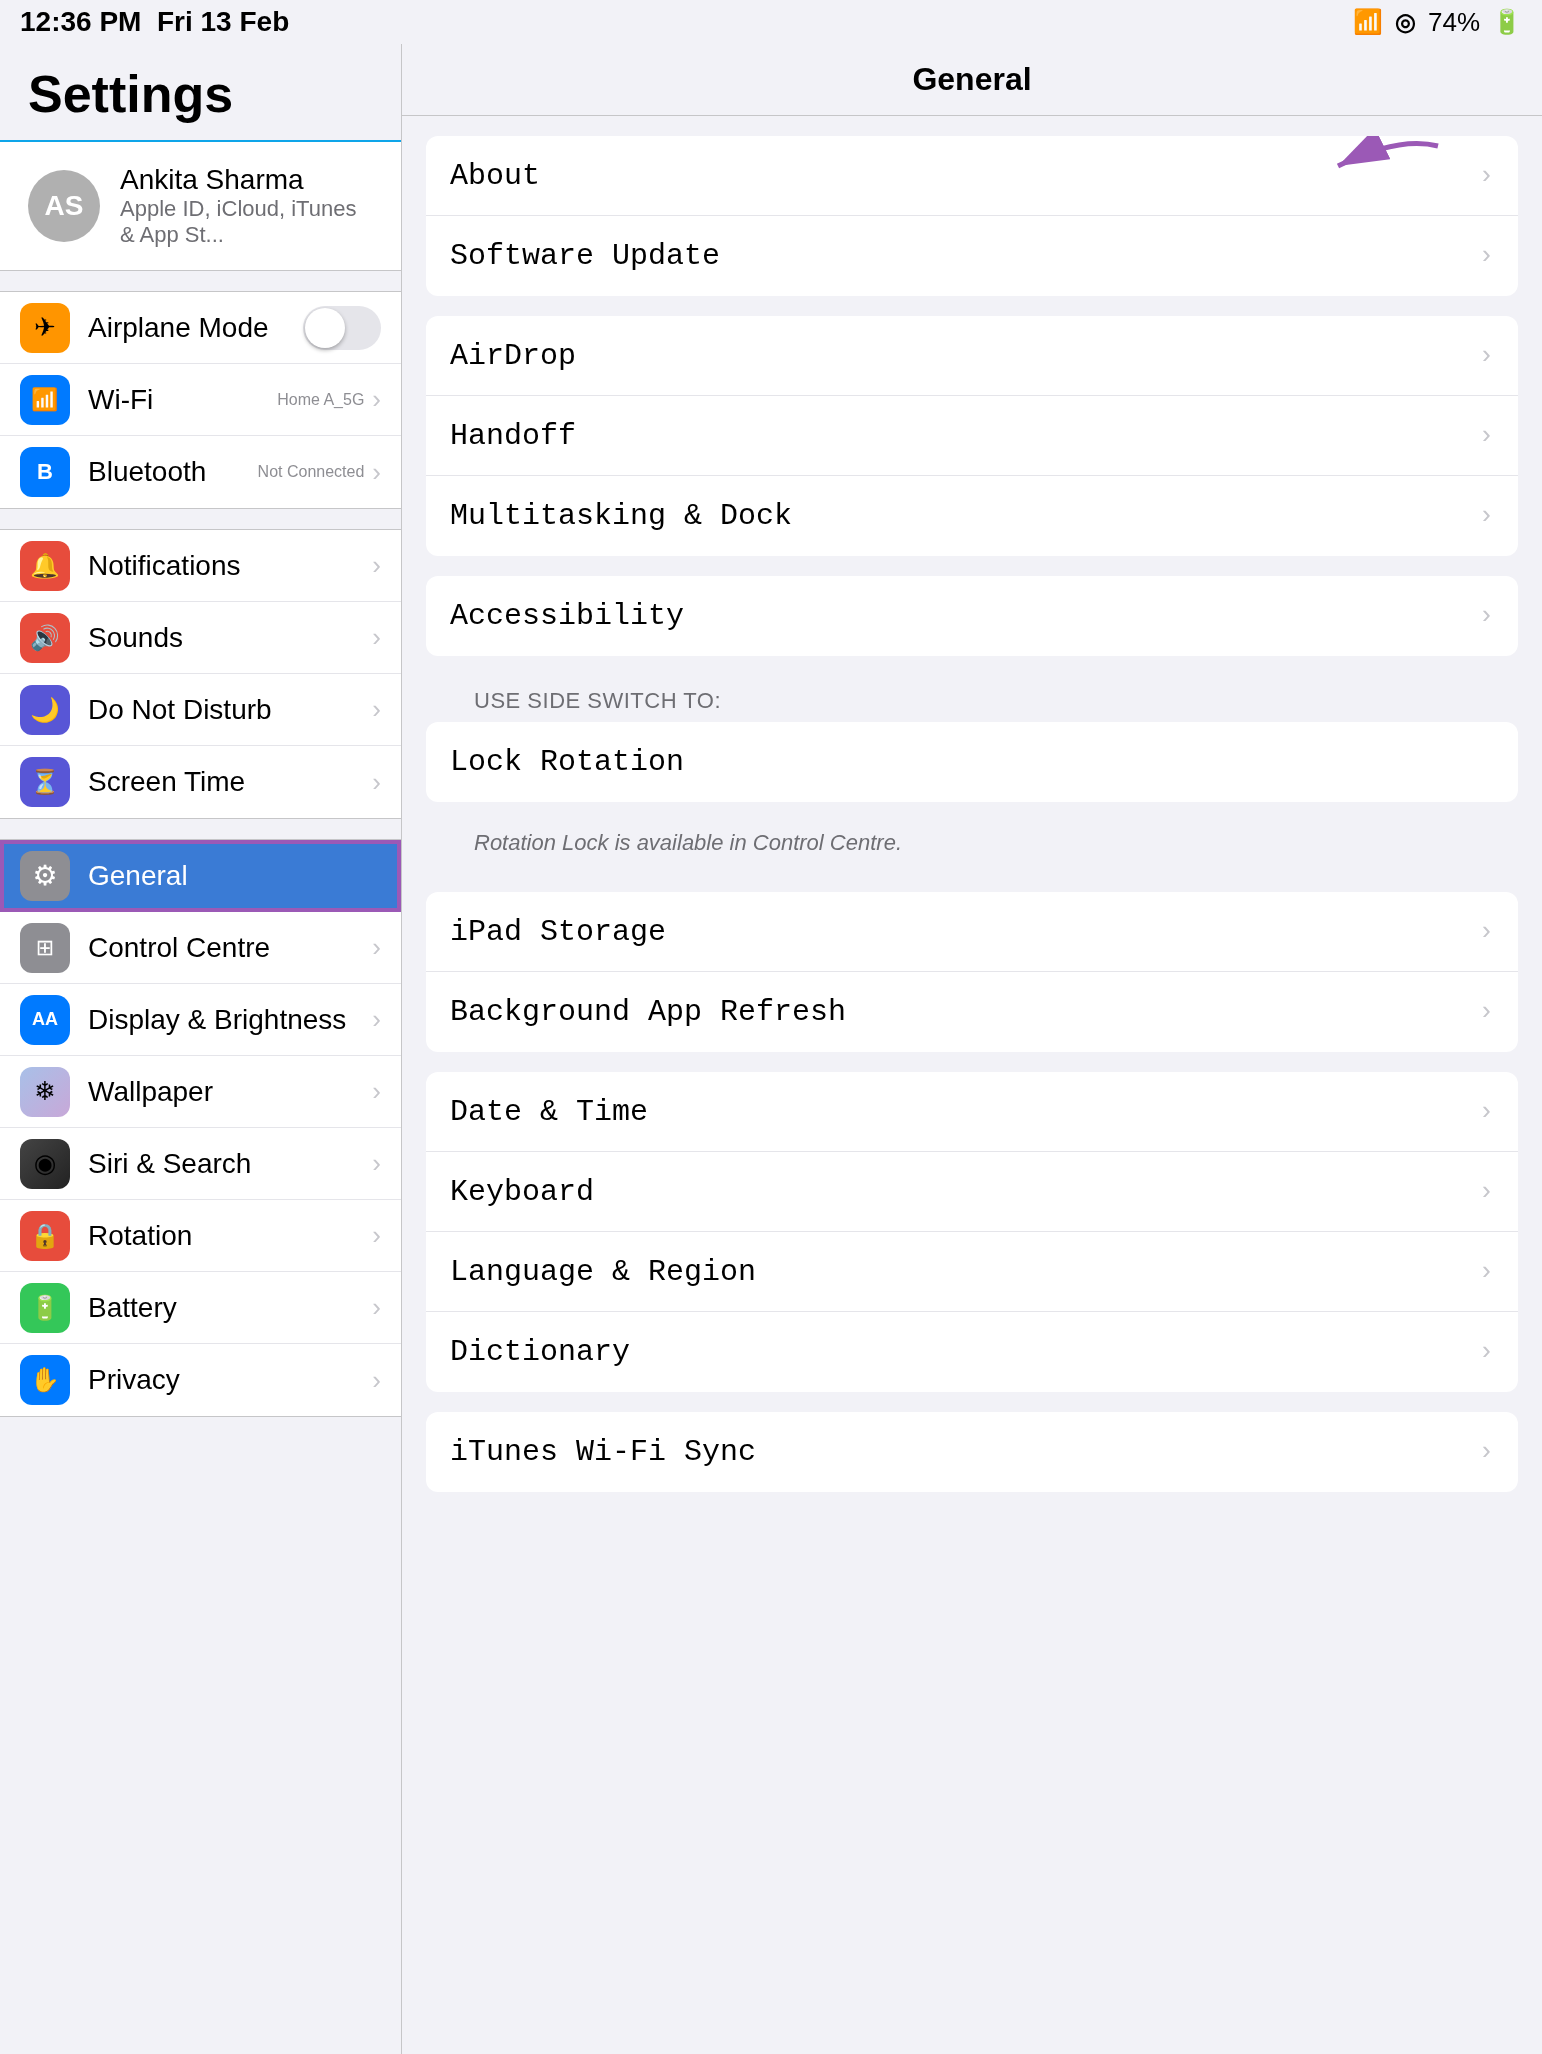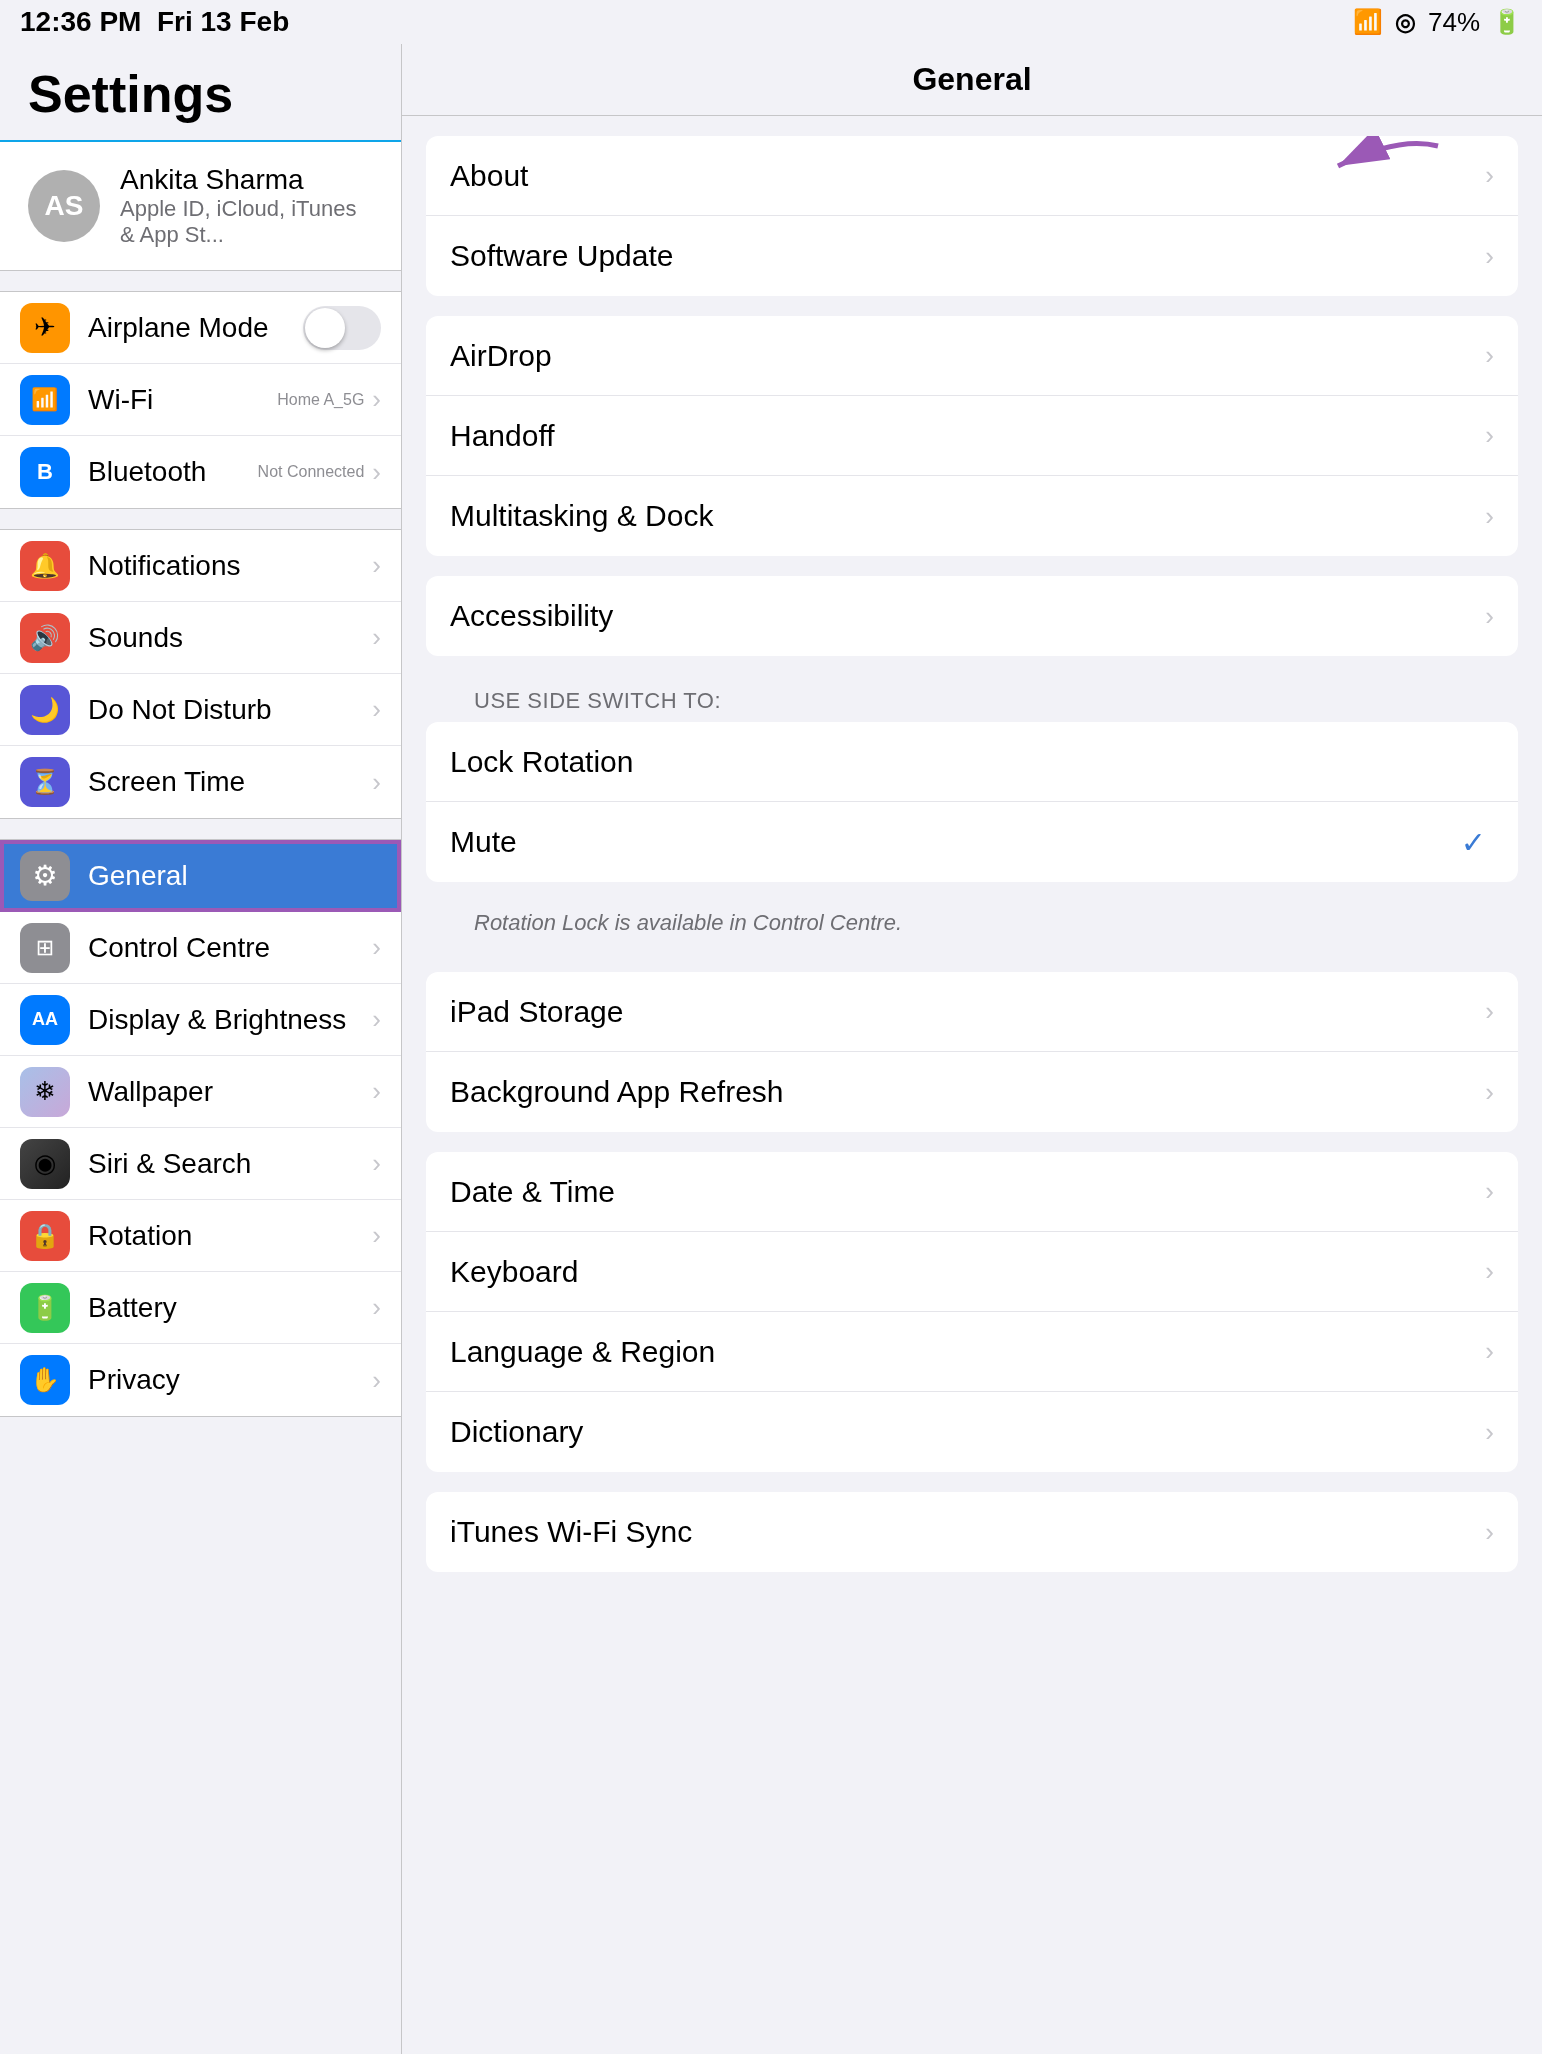--- a/index.html
+++ b/index.html
@@ -170,20 +170,21 @@
       font-size: 32px;
       font-weight: 600;
       color: #000;
     }
 
     .content-group {
       background: #fff;
       margin: 20px 24px;
       border-radius: 12px;
       overflow: hidden;
+      font-family: Liberation Mono, monospace;
     }
     .content-item {
       display: flex;
       align-items: center;
       padding: 0 24px;
       height: 80px;
       border-bottom: 1px solid #e5e5ea;
       cursor: pointer;
       position: relative;
     }
@@ -394,24 +395,20 @@
       </div>
     </div>
 
     <div style="margin: 20px 24px 0;">
       <div class="section-header">USE SIDE SWITCH TO:</div>
     </div>
     <div class="content-group" style="margin-top: 4px;">
       <div class="content-item">
         <span class="content-item-label">Lock Rotation</span>
       </div>
-      <div class="content-item">
-        <span class="content-item-label">Mute</span>
-        <span class="checkmark">✓</span>
-      </div>
     </div>
     <div style="margin: 0 24px; font-style: italic;">
       <div class="section-footer">Rotation Lock is available in Control Centre.</div>
     </div>
 
     <div class="content-group">
       <div class="content-item">
         <span class="content-item-label">iPad Storage</span>
         <span class="chevron">›</span>
       </div>

